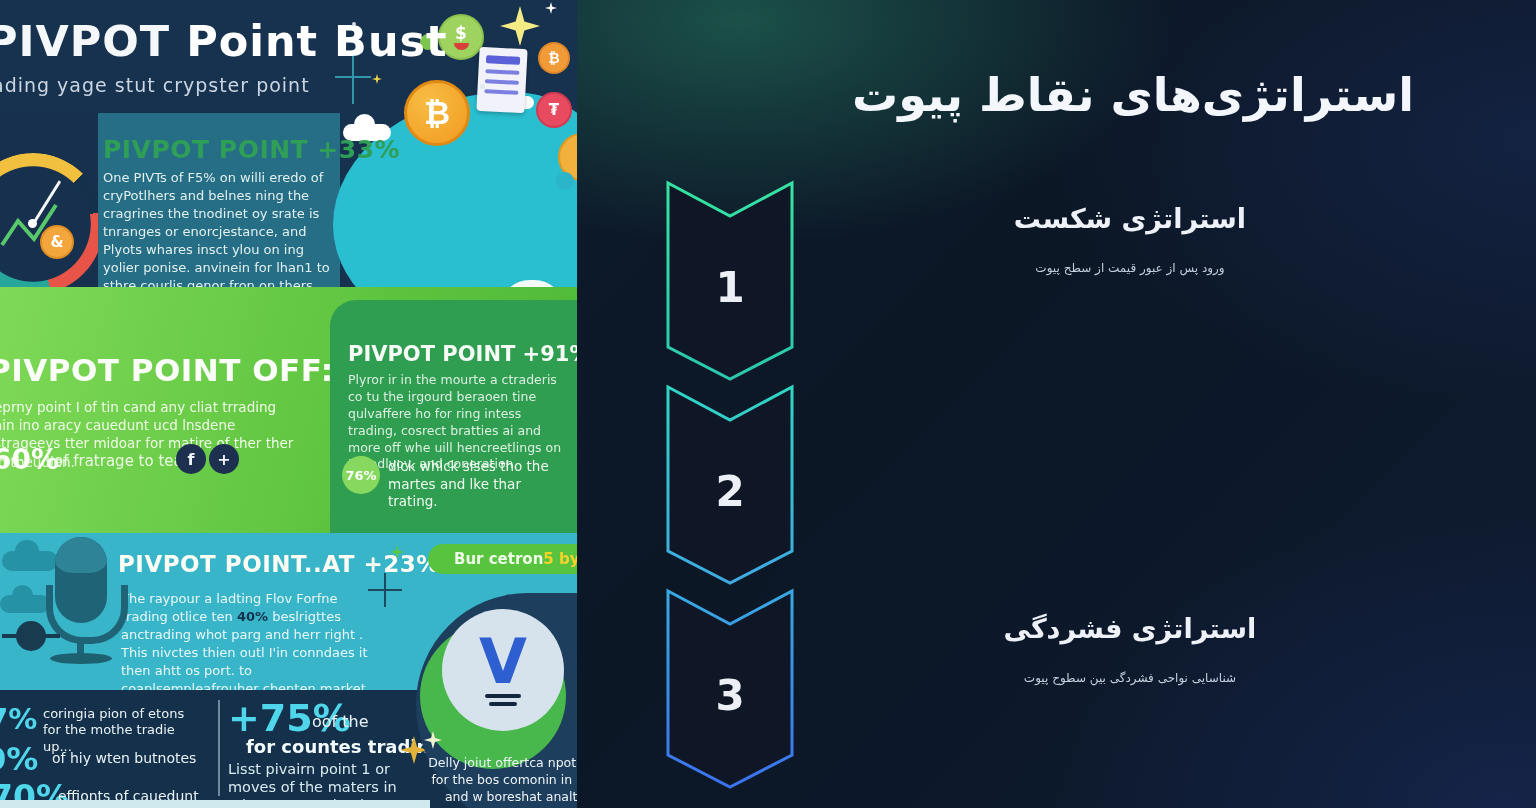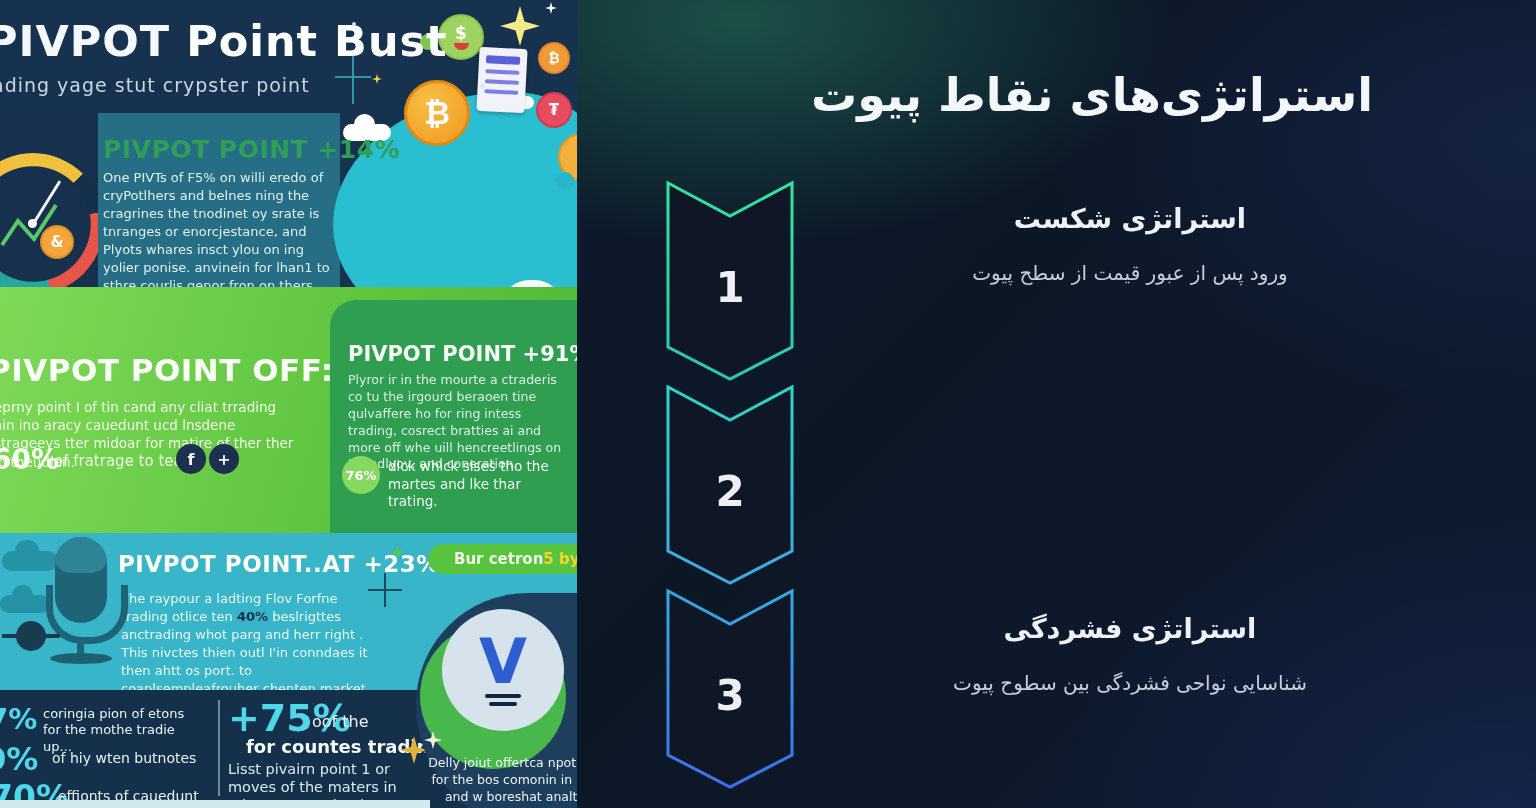--- a/index.html
+++ b/index.html
@@ -7,28 +7,28 @@
          font-family:"DejaVu Sans","Liberation Sans",sans-serif;}
   .abs{position:absolute;}
 
   
   .right-panel{inset:0;
     background:
       radial-gradient(620px 320px at 740px 20px, rgba(31,94,80,.8), transparent 70%),
       radial-gradient(700px 380px at 1536px 140px, rgba(28,47,96,.45), transparent 70%),
       radial-gradient(620px 420px at 1500px 808px, rgba(26,43,92,.55), transparent 72%),
       linear-gradient(135deg,#0e1d30,#0c1726 55%,#0e1b31);}
-  .slide-title{left:712px;top:68px;width:760px;text-align:center;direction:rtl;
+  .slide-title{left:753px;top:68px;width:760px;text-align:center;direction:rtl;
     color:#f3f7fc;font-size:46px;font-weight:bold;letter-spacing:.5px;}
   .chevron-wrap{width:130px;height:202px;left:665px;}
   .chevron-num{left:0;top:0;width:130px;height:186px;display:flex;align-items:center;justify-content:center;
     color:#eceff5;font-size:42px;font-weight:bold;}
   .step-block{left:850px;width:560px;text-align:center;direction:rtl;}
   .step-heading{color:#eef2f8;font-size:27px;font-weight:bold;}
-  .step-desc{margin-top:27px;color:#c5d0de;font-size:20px;}
+  .step-desc{margin-top:27px;color:#c5d0de;font-size:12px;}
 
   
   .left-art{left:0;top:0;width:577px;height:808px;overflow:hidden;background:#16324e;}
   .sky{left:0;top:0;width:577px;height:300px;background:#16324e;}
   .teal-row{left:0;top:113px;width:340px;height:180px;background:#266d86;}
   .gauge-panel{left:0;top:113px;width:98px;height:180px;background:#16304d;overflow:hidden;}
   .gauge-ring{left:-38px;top:40px;width:142px;height:142px;border-radius:50%;
     background:conic-gradient(from 320deg,#f0c03e 0 85deg,#14304b 85deg 120deg,#e85548 120deg 205deg,#27a79b 205deg 275deg,#14304b 275deg 360deg);
     -webkit-mask:radial-gradient(circle,transparent 57%,#000 58%);mask:radial-gradient(circle,transparent 57%,#000 58%);}
   .gauge-hand{left:31px;top:60px;width:3px;height:52px;background:#f4f7f8;transform:rotate(32deg);transform-origin:bottom center;border-radius:2px;}
@@ -219,21 +219,21 @@
       <svg class="abs" style="left:0;top:80px;" width="60" height="62">
         <polyline points="2,52 18,28 34,46 56,12" fill="none" stroke="#58c96a" stroke-width="4"></polyline>
       </svg>
       <div class="abs gauge-hand"></div>
       <div class="abs gauge-dot"></div>
       <div class="abs coin-amp">
           <span>&amp;</span>
         </div>
     </div>
 
-    <div class="abs pivot1-heading">PIVPOT POINT +14%</div>
+    <div class="abs pivot1-heading">PIVPOT POINT +33%</div>
     <div class="abs pivot1-body">One PIVTs of F5% on willi eredo of cryPotlhers and belnes ning the cragrines the tnodinet oy srate is tnranges or enorcjestance, and Plyots whares insct ylou on ing yolier ponise. anvinein for lhan1 to sthre courlis genor fron on thers, and aloymont?</div>
 
     <div class="abs green-section"></div>
     <div class="abs green-dark-panel">
       <div class="abs p91-heading">PIVPOT POINT +91%</div>
       <div class="abs p91-body">Plyror ir in the mourte a ctraderis co tu the irgourd beraoen tine qulvaffere ho for ring intess trading, cosrect bratties ai and more off whe uill hencreetlings on t eradlyoy, and coneration.</div>
       <div class="abs p91-badge">76%</div>
       <div class="abs p91-badge-label">dick whick slses tho the martes and lke thar trating.</div>
     </div>
     <div class="abs off-heading">PIVPOT POINT OFF:</div>

